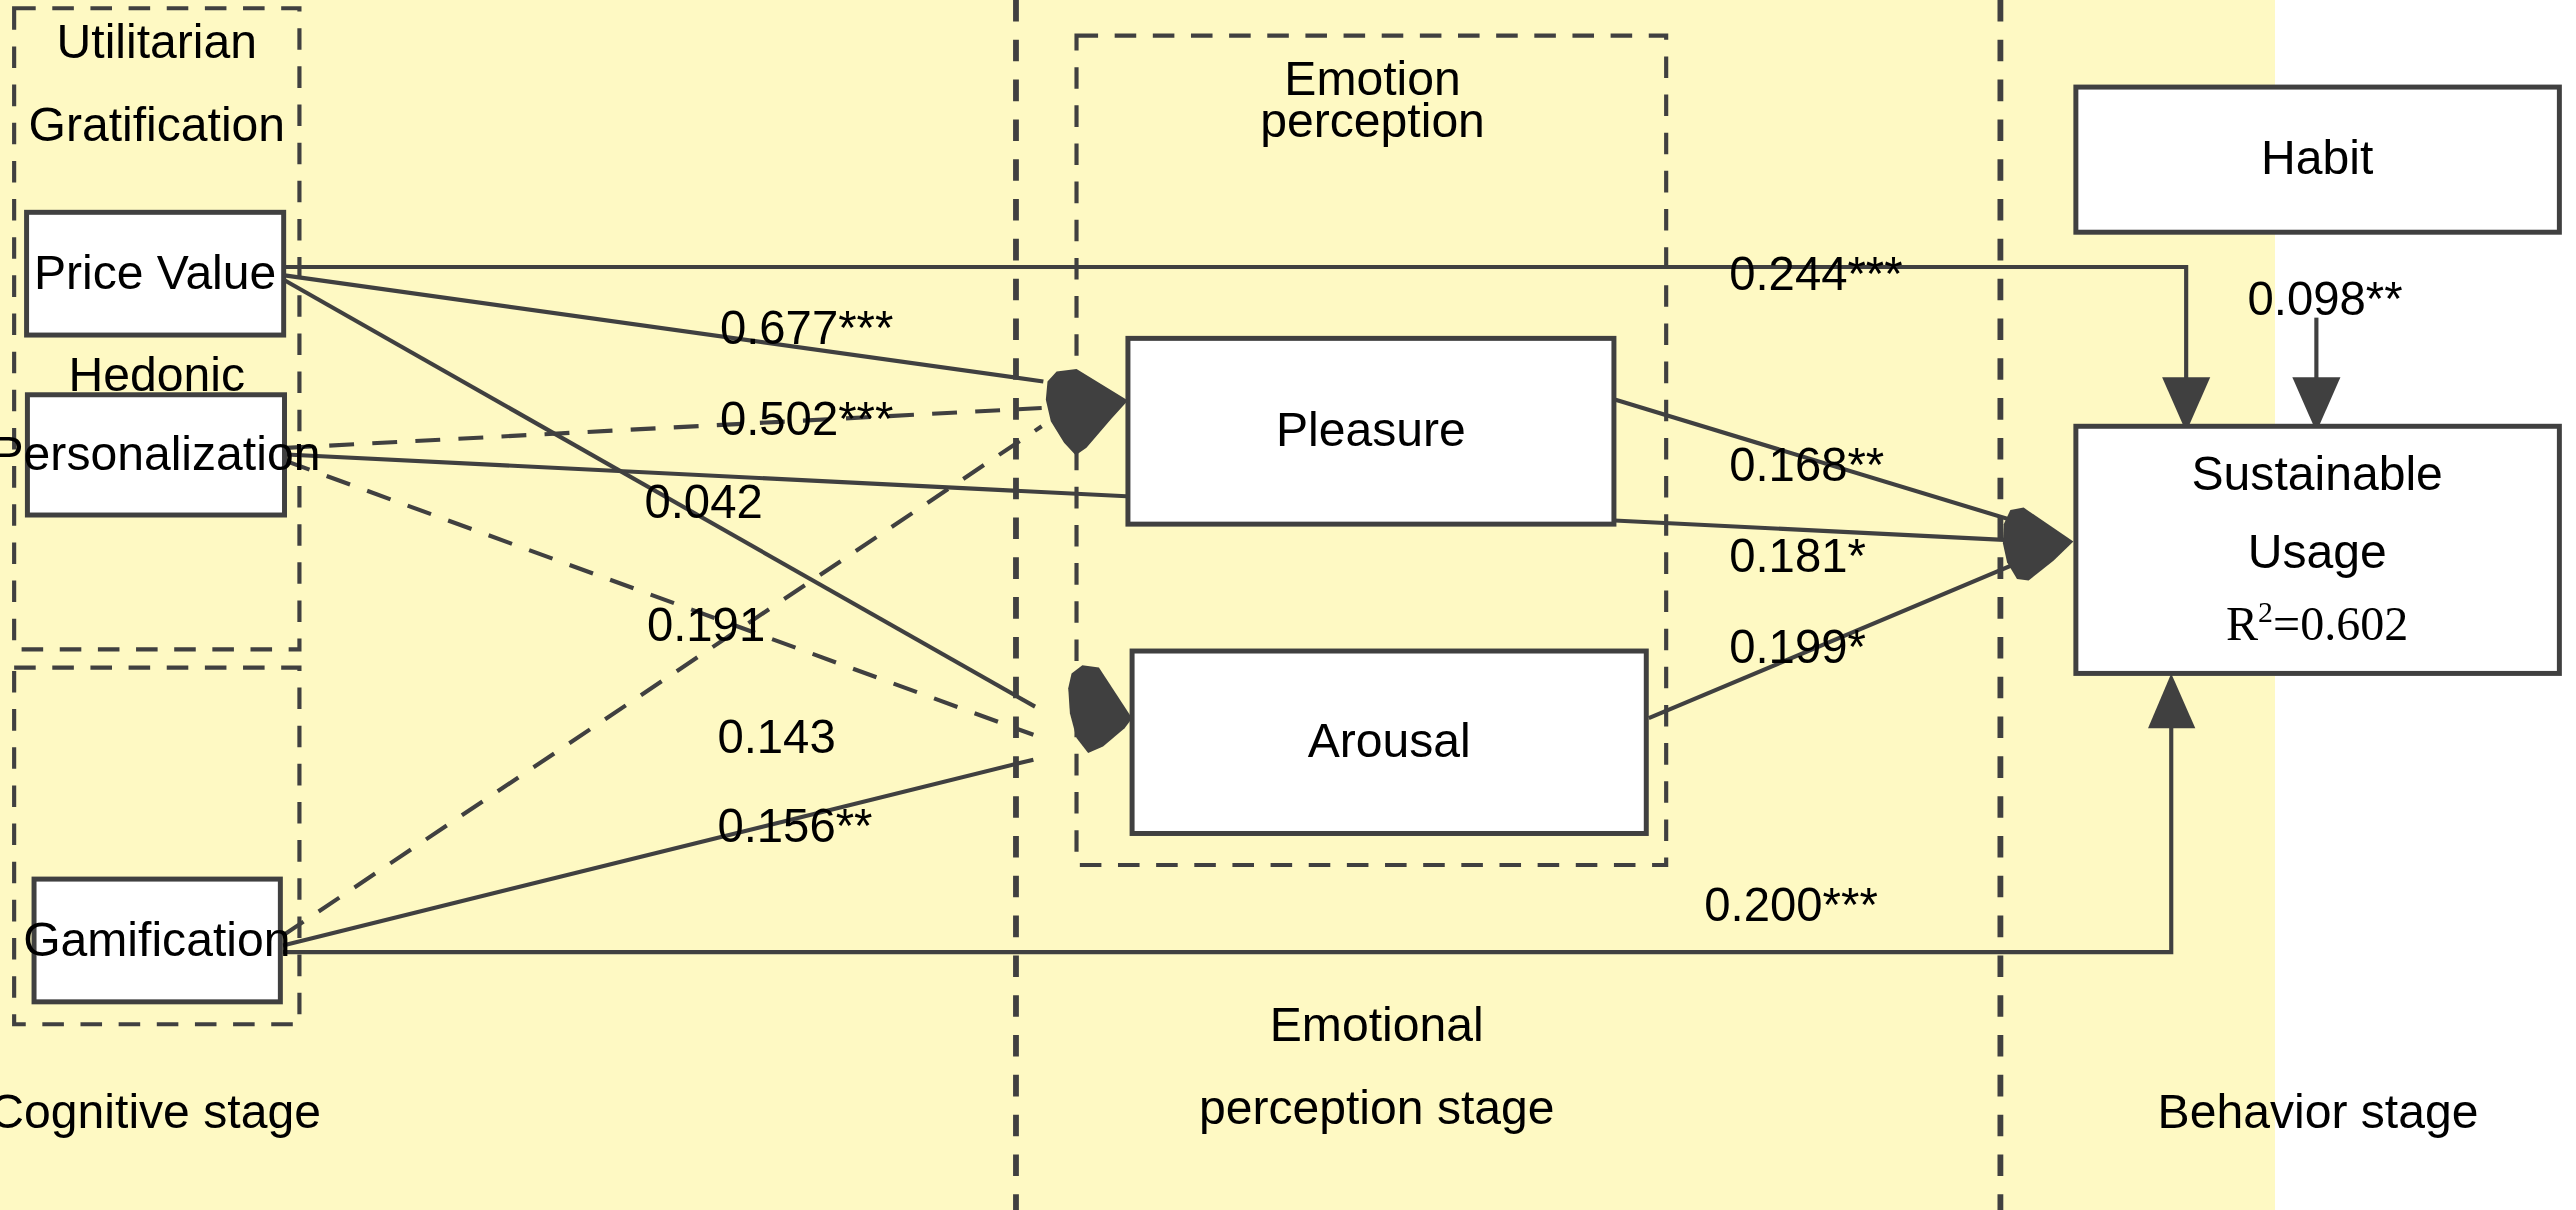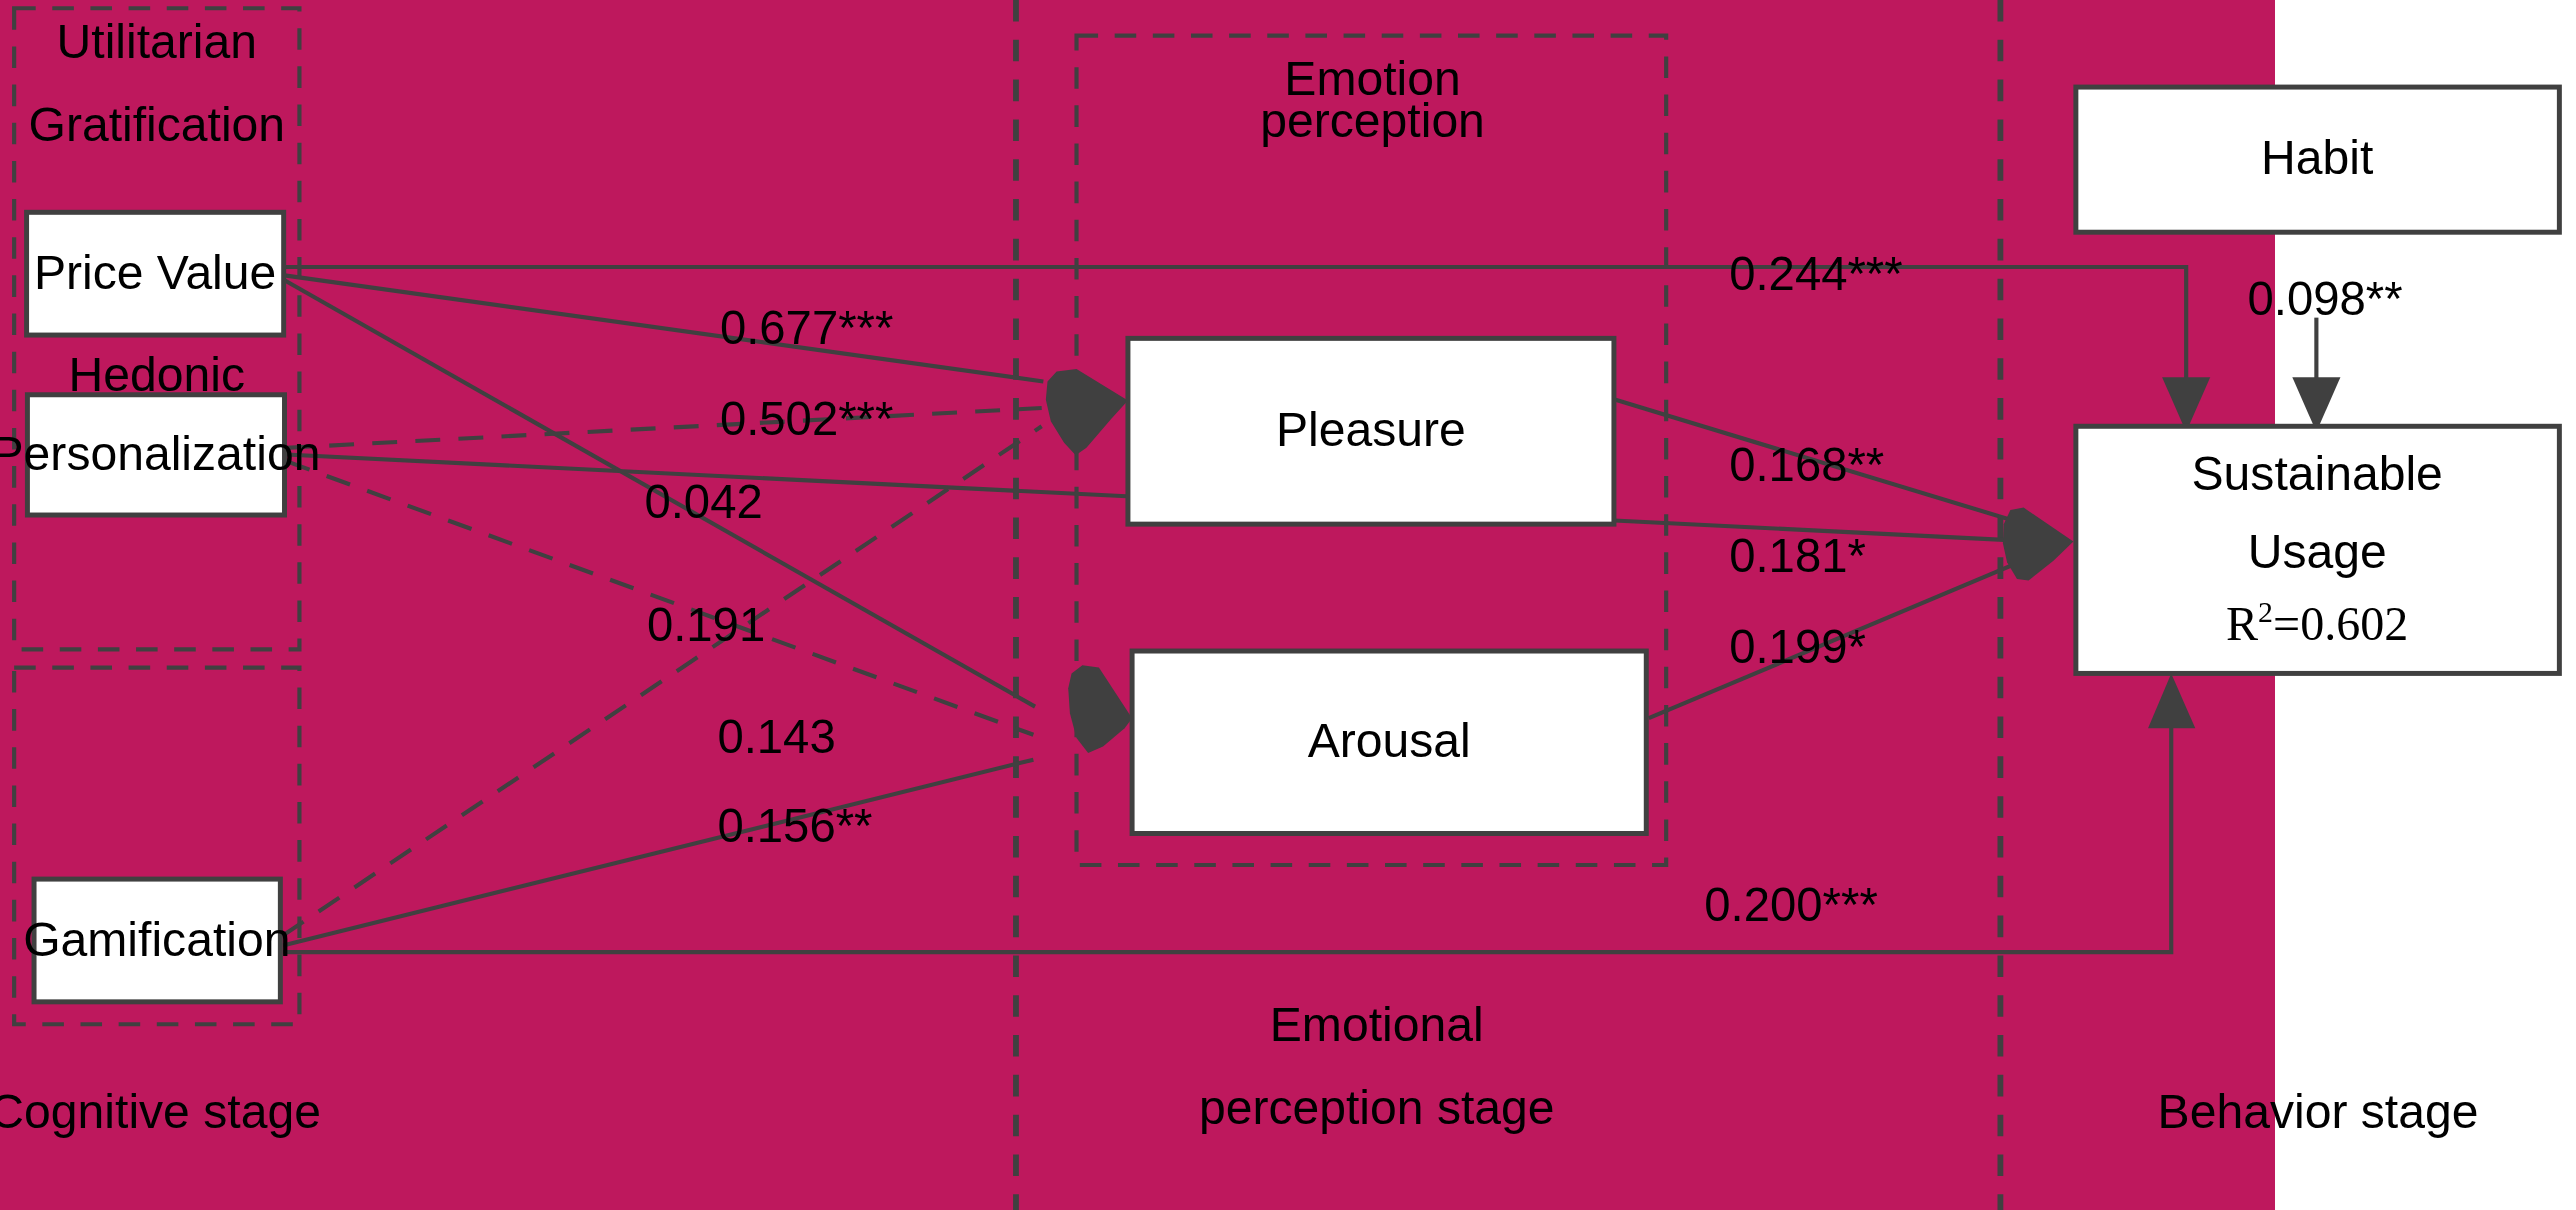--- a/index.html
+++ b/index.html
@@ -1,18 +1,18 @@
 <!DOCTYPE html>
 <html style="font-size:13.3px"><head>
 <meta charset="utf-8">
 <style>
   html,body{margin:0;padding:0;background:#fff;}
   body{width:2576px;height:1210px;overflow:hidden;
        font-family:"Liberation Sans","DejaVu Sans",sans-serif;}
-  #stage{position:relative;width:2275px;height:1210px;background:#be185d;}
+  #stage{position:relative;width:2275px;height:1210px;background:#fef9c3;}
   svg{position:absolute;top:0;left:0;width:2576px;height:1210px;}
   .boxtxt{font-family:"Liberation Sans","DejaVu Sans",sans-serif;
           font-size:58px;fill:#000;text-anchor:middle;dominant-baseline:middle;}
   .grouptxt{font-family:"Liberation Sans","DejaVu Sans",sans-serif;
           font-size:58px;fill:#000;text-anchor:middle;}
   .coef{font-family:"Liberation Sans","DejaVu Sans",sans-serif;
           font-size:57px;fill:#000;}
   .stagetxt{font-family:"Liberation Sans","DejaVu Sans",sans-serif;
           font-size:58px;fill:#000;text-anchor:middle;}
   .r2{font-family:"Liberation Serif","DejaVu Serif",serif;font-size:58px;fill:#000;text-anchor:middle;}

